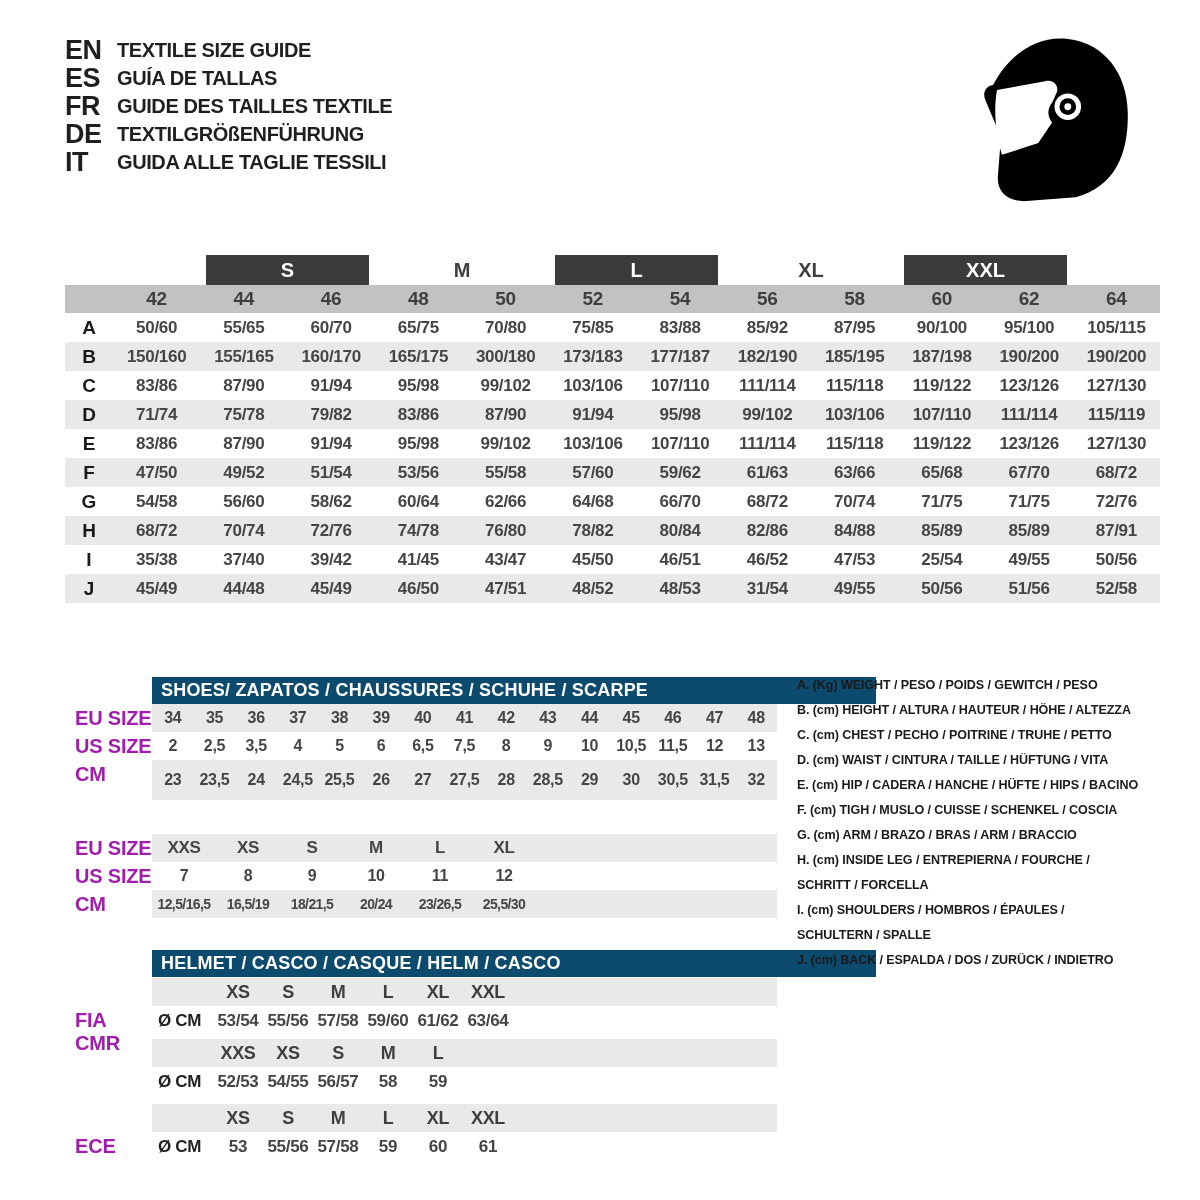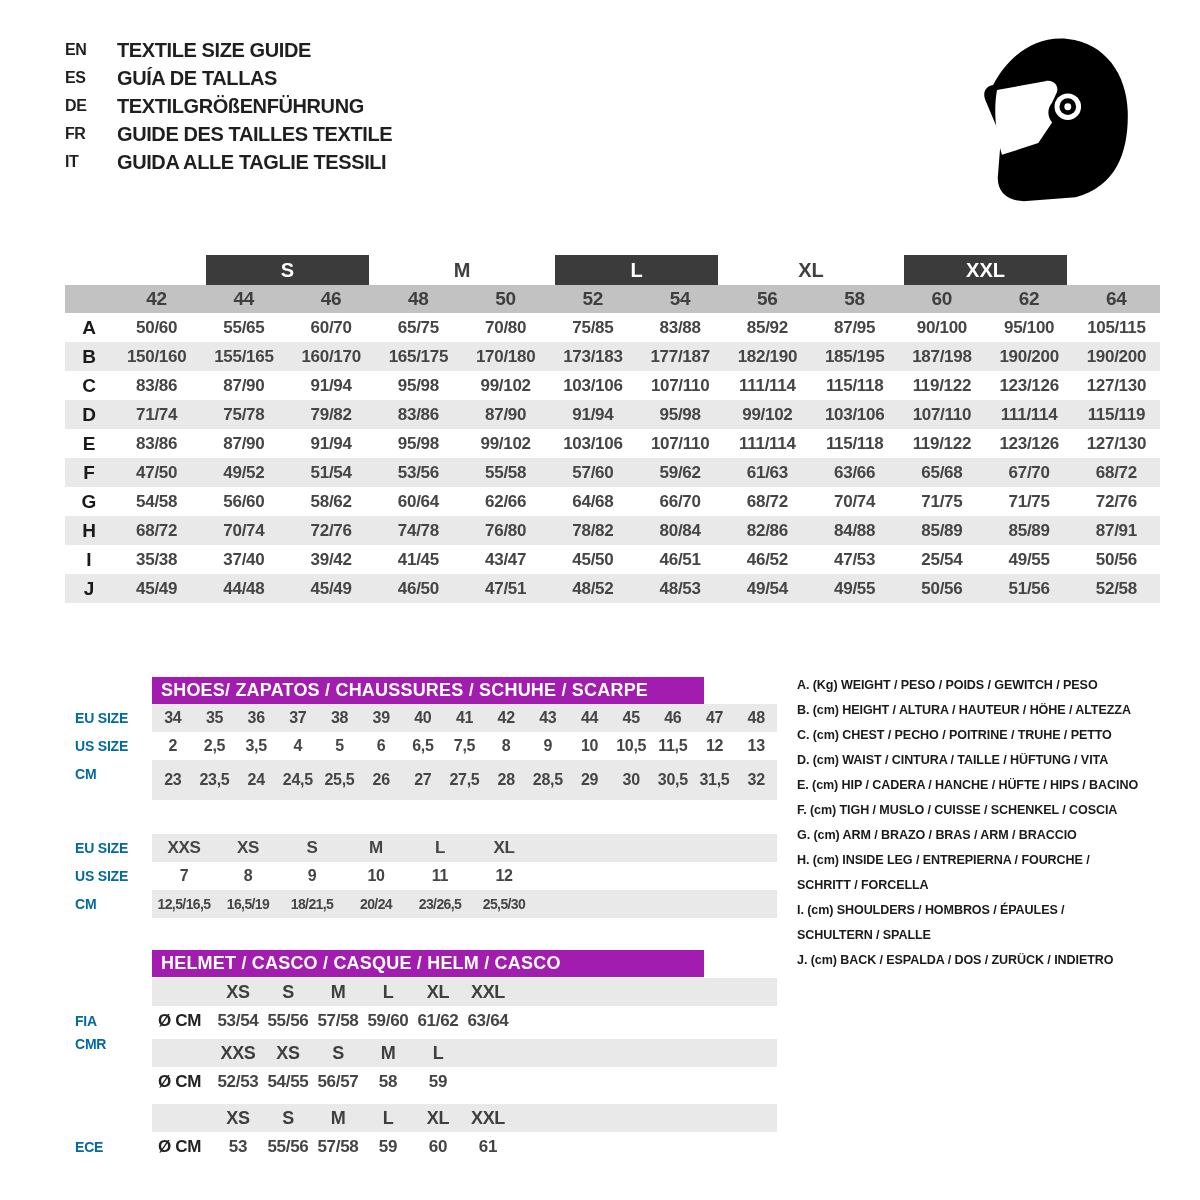--- a/index.html
+++ b/index.html
@@ -6,21 +6,21 @@
   .sheet {
     position:relative; width:1200px; height:1200px; background:#ffffff;
     font-family:"Liberation Sans", sans-serif; font-weight:bold; color:#1f1f1f;
     overflow:hidden;
   }
   .layer { position:absolute; inset:0; }
 
   
   .lang-list { position:absolute; left:65px; top:36px; }
   .lang-row { display:flex; height:28px; align-items:center; }
-  .lang-code { width:52px; font-size:16px; letter-spacing:-0.4px; }
+  .lang-code { width:52px; font-size:27px; letter-spacing:-0.4px; }
   .lang-title { font-size:20px; letter-spacing:-0.4px; }
 
   
   .helmet-logo { position:absolute; left:975px; top:33px; width:162px; height:172px; }
 
   
   .mt-header { position:absolute; left:65px; top:255px; width:1095px; height:30px;
     display:grid; grid-template-columns:48px repeat(12,1fr); }
   .size-group { display:flex; align-items:center; justify-content:center;
     font-size:20px; color:#3f3f3f; }
@@ -29,28 +29,28 @@
     background:#c2c2c2; display:grid; grid-template-columns:48px repeat(12,1fr);
     align-items:center; }
   .mt-nums .cell { color:#3f3f3f; font-size:19px; }
   .mt-row { position:absolute; left:65px; width:1095px; height:29px;
     display:grid; grid-template-columns:48px repeat(12,1fr); align-items:center; }
   .gray { background:#e9e9e9; }
   .rlabel { text-align:center; font-size:19px; color:#1a1a1a; }
   .cell { text-align:center; font-size:17px; color:#454545; letter-spacing:-0.3px; white-space:nowrap; }
 
   
-  .sec-title { position:absolute; left:152px; width:552px; height:27px;
-    background:#a21caf; color:#ffffff; font-size:18px; letter-spacing:0.2px;
+  .sec-title { position:absolute; left:152px; width:724px; height:27px;
+    background:#0c4a6e; color:#ffffff; font-size:18px; letter-spacing:0.2px;
     display:flex; align-items:center; padding-left:9px; box-sizing:border-box; }
   .stripe-row { position:absolute; left:152px; width:625px; display:grid;
     align-items:center; justify-content:start; box-sizing:border-box; }
   .stripe-row.fr { justify-content:stretch; }
   .side-label { position:absolute; left:75px; display:flex; align-items:center;
-    font-size:14px; color:#0369a1; letter-spacing:-0.2px; }
+    font-size:20px; color:#a21caf; letter-spacing:-0.2px; }
   .hdr { font-size:18px; color:#3f3f3f; }
   .unit { text-align:left; padding-left:6px; color:#222; }
   .small .cell { font-size:16px; }
   .xsmall .cell { font-size:14px; letter-spacing:-0.6px; }
 
   
   .legend { position:absolute; left:797px; top:672px; width:372px;
     transform:scaleX(0.93); transform-origin:left top; }
   .legend-line { font-size:13.5px; line-height:25px; color:#1a1a1a; letter-spacing:-0.1px; }
 </style>
@@ -70,26 +70,26 @@
 <div class="lang-list">
       <div class="lang-row">
         <div class="lang-code">EN</div>
         <div class="lang-title">TEXTILE SIZE GUIDE</div>
       </div>
       <div class="lang-row">
         <div class="lang-code">ES</div>
         <div class="lang-title">GUÍA DE TALLAS</div>
       </div>
       <div class="lang-row">
+        <div class="lang-code">FR</div>
+        <div class="lang-title">GUIDE DES TAILLES TEXTILE</div>
+      </div>
+      <div class="lang-row">
         <div class="lang-code">DE</div>
         <div class="lang-title">TEXTILGRÖßENFÜHRUNG</div>
-      </div>
-      <div class="lang-row">
-        <div class="lang-code">FR</div>
-        <div class="lang-title">GUIDE DES TAILLES TEXTILE</div>
       </div>
       <div class="lang-row">
         <div class="lang-code">IT</div>
         <div class="lang-title">GUIDA ALLE TAGLIE TESSILI</div>
       </div>
     </div>
     <div class="layer">
       <div class="mt-header">
         <div class="size-group boxed" style="grid-column: 3 / span 2;">S</div>
         <div class="size-group" style="grid-column: 5 / span 2;">M</div>
@@ -126,21 +126,21 @@
         <div class="cell">90/100</div>
         <div class="cell">95/100</div>
         <div class="cell">105/115</div>
       </div>
       <div class="mt-row gray" style="top: 342px;">
         <div class="rlabel">B</div>
         <div class="cell">150/160</div>
         <div class="cell">155/165</div>
         <div class="cell">160/170</div>
         <div class="cell">165/175</div>
-        <div class="cell">170/180</div>
+        <div class="cell">300/180</div>
         <div class="cell">173/183</div>
         <div class="cell">177/187</div>
         <div class="cell">182/190</div>
         <div class="cell">185/195</div>
         <div class="cell">187/198</div>
         <div class="cell">190/200</div>
         <div class="cell">190/200</div>
       </div>
       <div class="mt-row" style="top: 371px;">
         <div class="rlabel">C</div>
@@ -249,21 +249,21 @@
       </div>
       <div class="mt-row gray" style="top: 574px;">
         <div class="rlabel">J</div>
         <div class="cell">45/49</div>
         <div class="cell">44/48</div>
         <div class="cell">45/49</div>
         <div class="cell">46/50</div>
         <div class="cell">47/51</div>
         <div class="cell">48/52</div>
         <div class="cell">48/53</div>
-        <div class="cell">49/54</div>
+        <div class="cell">31/54</div>
         <div class="cell">49/55</div>
         <div class="cell">50/56</div>
         <div class="cell">51/56</div>
         <div class="cell">52/58</div>
       </div>
     </div>
     <div class="layer">
       <div class="sec-title" style="top: 677px;">SHOES/ ZAPATOS / CHAUSSURES / SCHUHE / SCARPE</div>
       <div class="side-label" style="top: 704px; height: 28px;">EU SIZE</div>
       <div class="stripe-row fr gray small" style="top: 704px; height: 28px; grid-template-columns: repeat(15, 1fr);">

